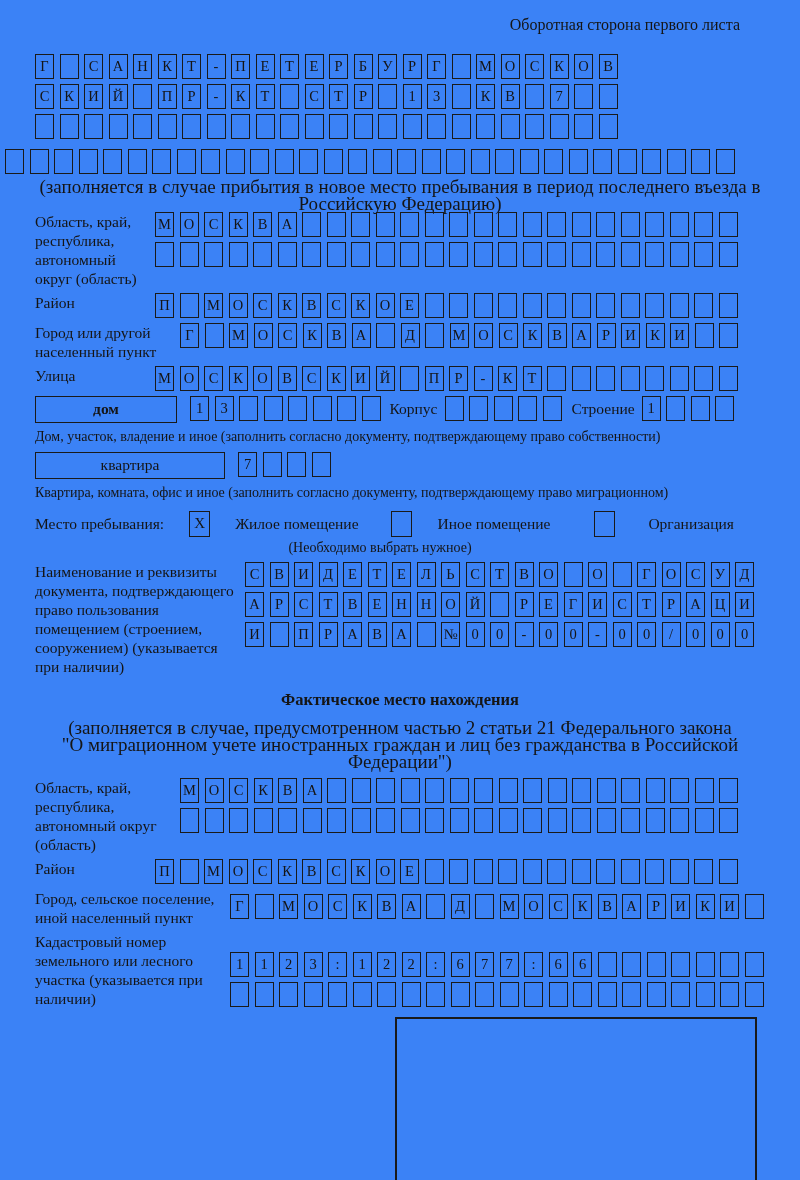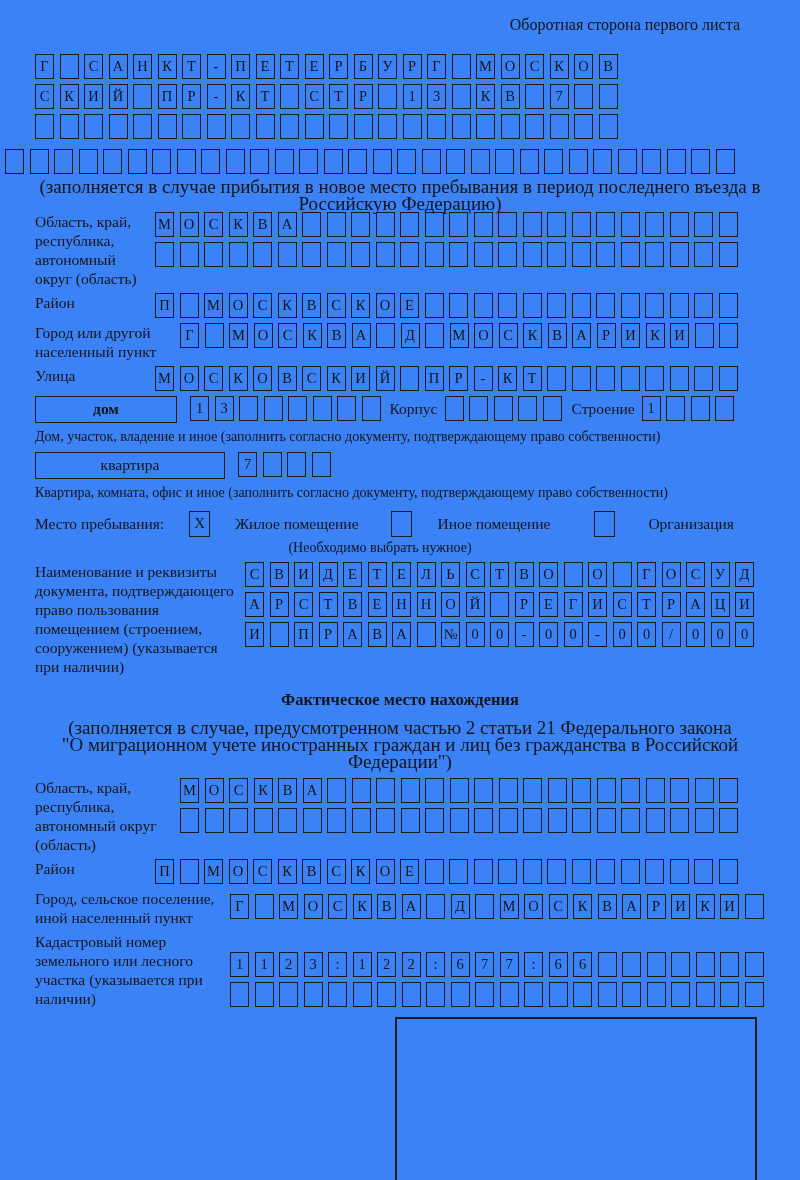--- a/index.html
+++ b/index.html
@@ -339,21 +339,21 @@
 
   <div class="fieldrow" style="margin-top:7px;">
     <div class="widebox" style="width:190px;">квартира</div>
     <div class="cellrow" style="margin-left:13px;">
         <span class="cell">7</span>
         <span class="cell"></span>
         <span class="cell"></span>
         <span class="cell"></span>
       </div>
   </div>
-  <div class="caption">Квартира, комната, офис и иное (заполнить согласно документу, подтверждающему право собственности)</div>
+  <div class="caption">Квартира, комната, офис и иное (заполнить согласно документу, подтверждающему право миграционном)</div>
 
   <div class="mestorow">
     <span>Место пребывания:</span>
     <span class="cb" style="margin-left:10px;"><span>X</span></span>
     <span style="margin-left:10px;">Жилое помещение</span>
     <span class="cb" style="margin-left:17px;"><span></span></span>
     <span style="margin-left:11px;text-align:right;">Иное помещение</span>
     <span class="cb" style="margin-left:29px;"><span></span></span>
     <span style="margin-left:18px;">Организация</span>
   </div>

